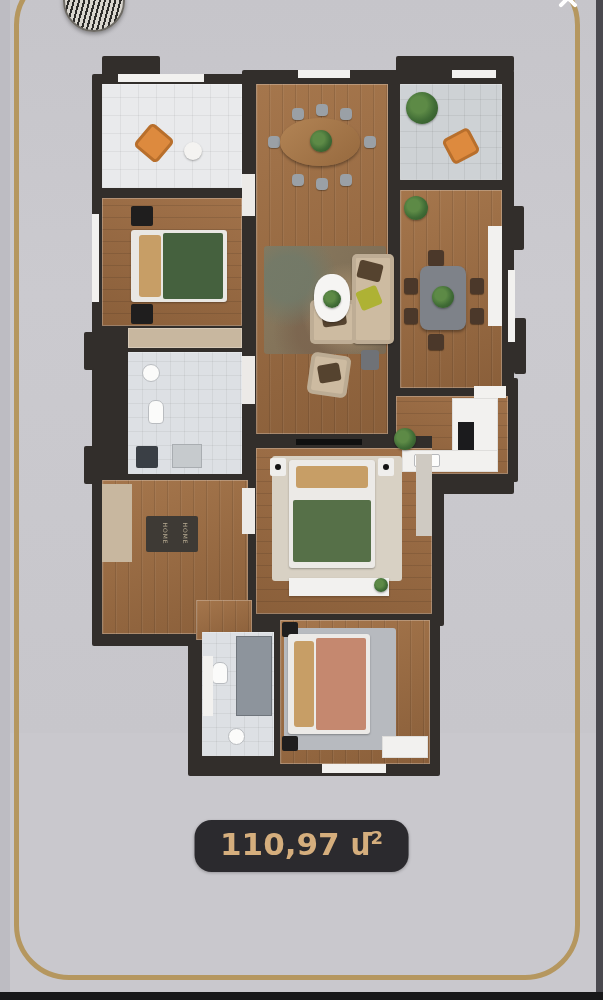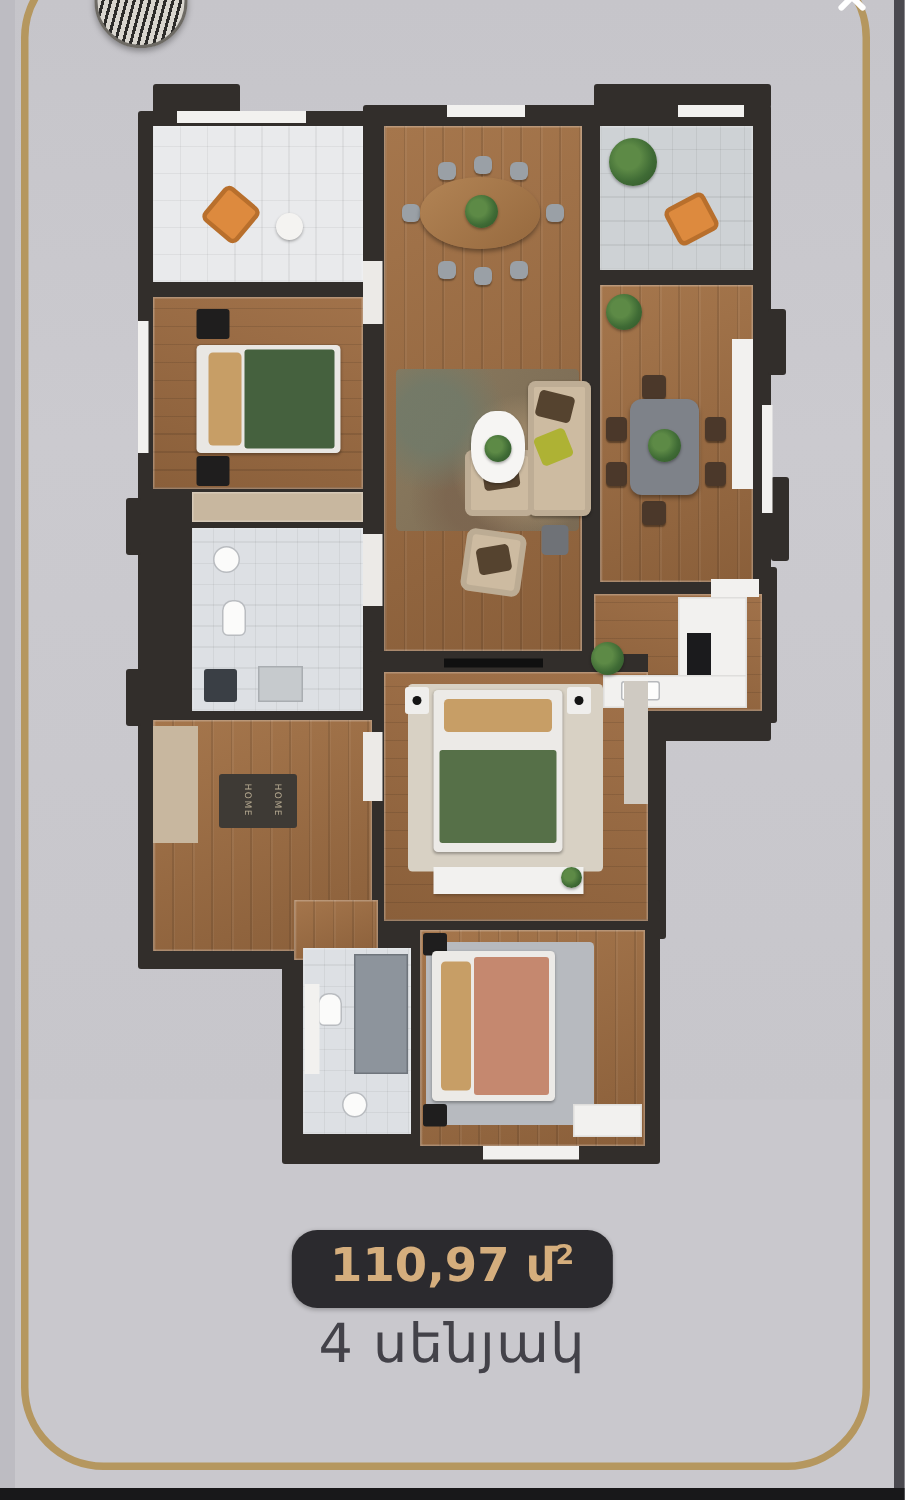--- a/index.html
+++ b/index.html
@@ -201,17 +201,16 @@
     <div class="f" style="left:204px;top:578px;width:82px;height:100px;background:#eceae7;border-radius:3px;box-shadow:0 1px 2px rgba(0,0,0,.3);">
       <div class="f" style="left:6px;top:7px;width:20px;height:86px;background:var(--pillow-tan);border-radius:3px;"></div>
       <div class="f" style="left:28px;top:4px;width:50px;height:92px;background:var(--bed-salmon);border-radius:2px;"></div>
     </div>
     <div class="f white" style="left:298px;top:680px;width:46px;height:22px;box-shadow:inset 0 0 0 1px rgba(0,0,0,.08);"></div>
   </div>
 
   <div class="abs" id="area-badge">
     <span>110,97</span><span> մ</span><sup>2</sup>
   </div>
-  <div class="abs" id="rooms-label">4 սենյակ</div>
 
   <div class="abs" id="right-edge"></div>
   <div class="abs" id="bottom-bar"></div>
 </div>
 
 </body></html>

